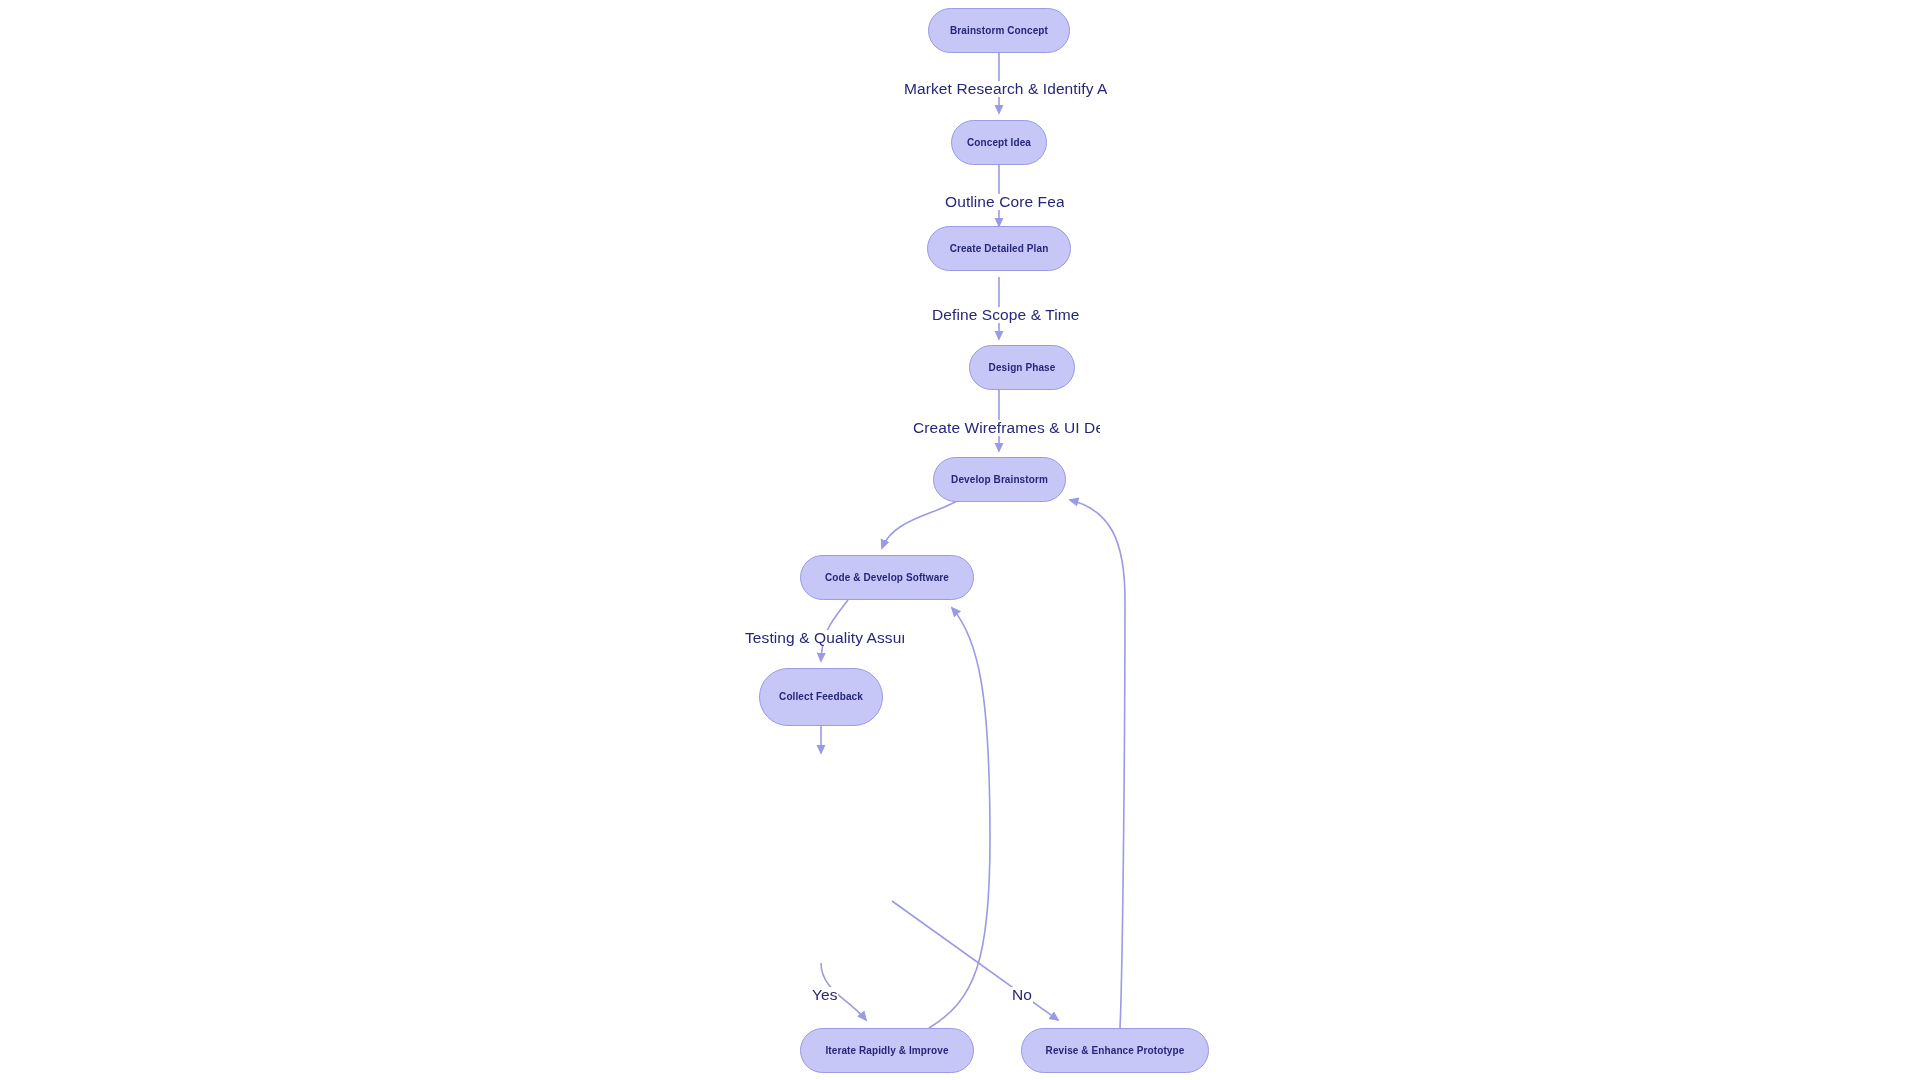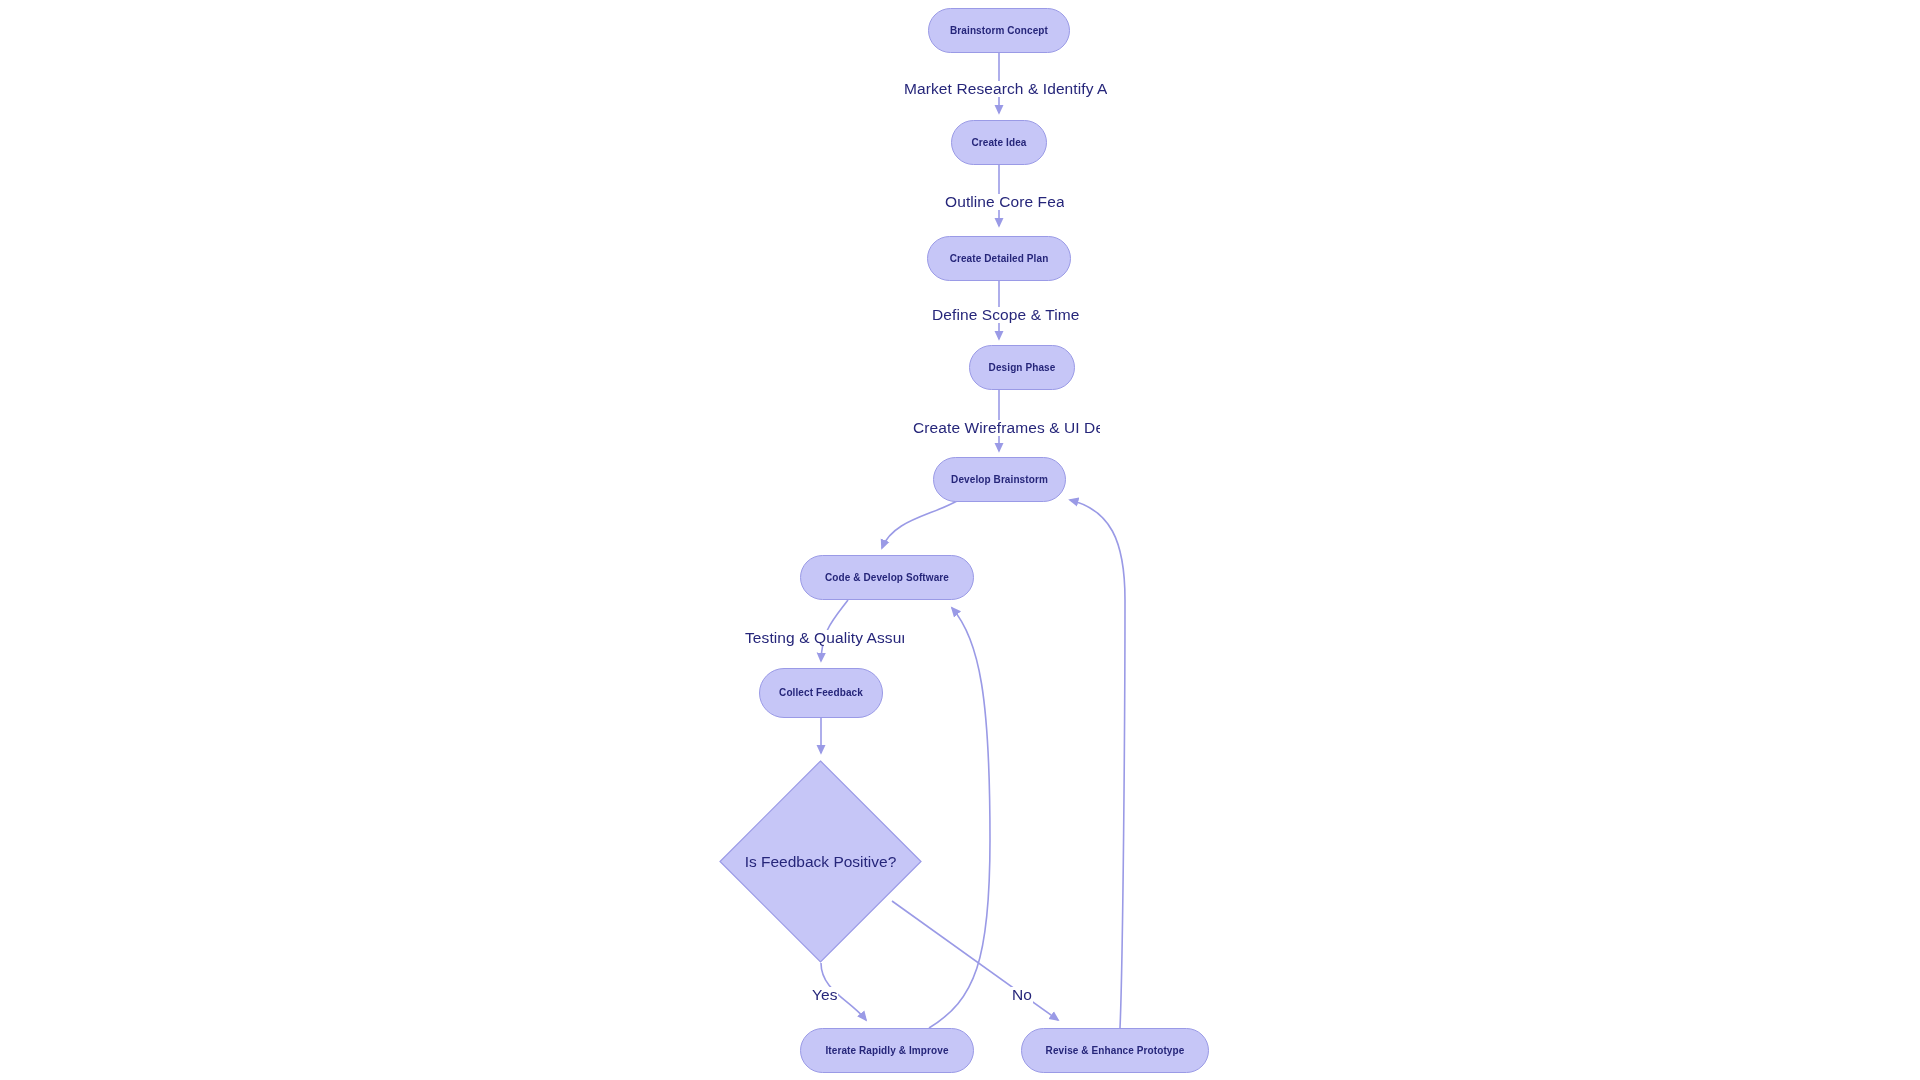--- a/index.html
+++ b/index.html
@@ -120,49 +120,43 @@
 
       <path d="M 1120 1028 C 1123 960, 1125 720, 1125 600 C 1125 540, 1110 510, 1070 500" marker-end="url(#arrow)"></path>
     </g>
   </svg>
 
   <div class="node" style="left:928px; top:8px; width:142px; height:45px;">
     <span class="node-label">Brainstorm Concept</span>
   </div>
 
   <div class="node" style="left:951px; top:120px; width:96px; height:45px;">
-    <span class="node-label">Create Idea</span>
+    <span class="node-label">Concept Idea</span>
   </div>
 
-  <div class="node" style="left:927px; top:236px; width:144px; height:45px;">
+  <div class="node" style="left:927px; top:226px; width:144px; height:45px;">
     <span class="node-label">Create Detailed Plan</span>
   </div>
 
   <div class="node" style="left:969px; top:345px; width:106px; height:45px;">
     <span class="node-label">Design Phase</span>
   </div>
 
   <div class="node" style="left:933px; top:457px; width:133px; height:45px;">
     <span class="node-label">Develop Brainstorm</span>
   </div>
 
   <div class="node" style="left:800px; top:555px; width:174px; height:45px;">
     <span class="node-label">Code &amp; Develop Software</span>
   </div>
 
-  <div class="node" style="left:759px; top:668px; width:124px; height:50px;">
+  <div class="node" style="left:759px; top:668px; width:124px; height:58px;">
     <span class="node-label">Collect Feedback</span>
   </div>
 
-  <div class="node-decision" style="left:719px; top:760px; width:203px; height:203px;">
-    <svg class="diamond-shape" viewBox="0 0 203 203" xmlns="http://www.w3.org/2000/svg">
-      <polygon points="101.5,1 202,101.5 101.5,202 1,101.5" fill="#c6c6f7" stroke="#9a9ae6" stroke-width="1.2"></polygon>
-    </svg>
-    <span class="node-label">Is Feedback Positive?</span>
-  </div>
 
   <div class="node" style="left:800px; top:1028px; width:174px; height:45px;">
     <span class="node-label">Iterate Rapidly &amp; Improve</span>
   </div>
 
   <div class="node" style="left:1021px; top:1028px; width:188px; height:45px;">
     <span class="node-label">Revise &amp; Enhance Prototype</span>
   </div>
 
   <div class="edge-label" style="left:903px; top:81px; max-width:202px;">

